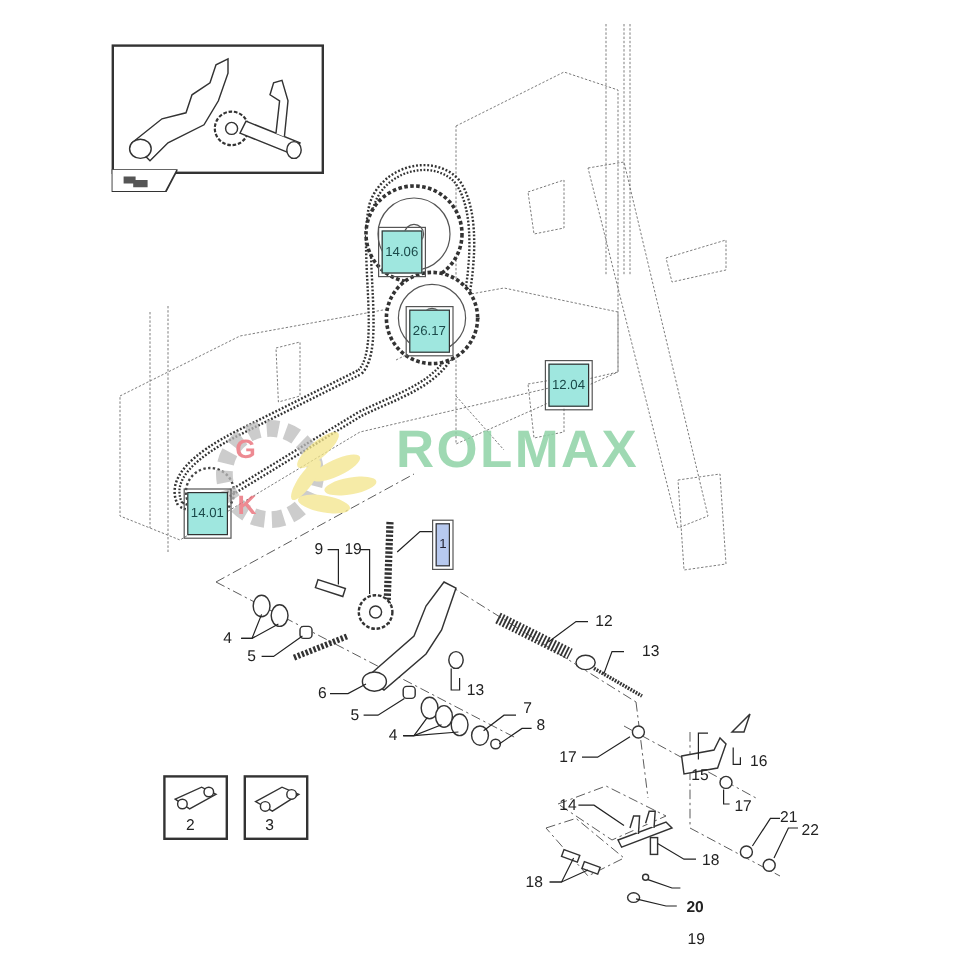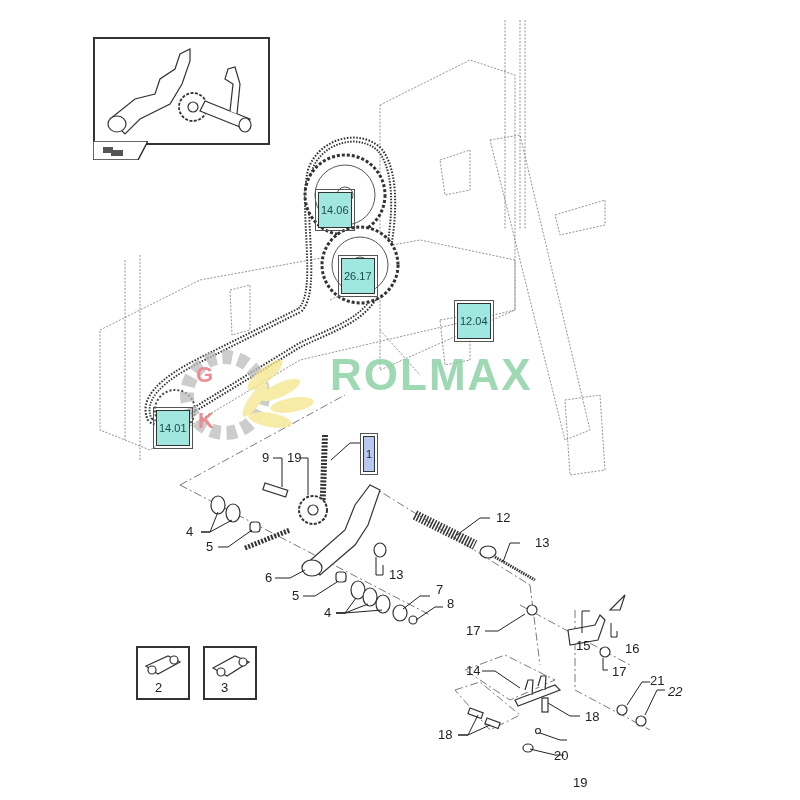--- a/index.html
+++ b/index.html
@@ -229,25 +229,25 @@
   <div class="callout" style="left:265px;top:571px;">6</div>
   <div class="callout" style="left:292px;top:589px;">5</div>
   <div class="callout" style="left:324px;top:606px;">4</div>
   <div class="callout" style="left:389px;top:568px;">13</div>
   <div class="callout" style="left:436px;top:583px;">7</div>
   <div class="callout" style="left:447px;top:597px;">8</div>
   <div class="callout" style="left:496px;top:511px;">12</div>
   <div class="callout" style="left:535px;top:536px;">13</div>
   <div class="callout" style="left:466px;top:624px;">17</div>
   <div class="callout" style="left:576px;top:595px;margin-top:44px;">15</div>
-  <div class="callout" style="left:625px;top:642px;">16</div>
+  <div class="callout" style="left:625px;top:627px;">16</div>
   <div class="callout" style="left:612px;top:665px;">17</div>
   <div class="callout" style="left:466px;top:664px;">14</div>
   <div class="callout" style="left:585px;top:710px;">18</div>
   <div class="callout" style="left:438px;top:728px;">18</div>
   <div class="callout" style="left:573px;top:776px;">19</div>
-  <div class="callout" style="left:554px;top:749px;">20</div>
+  <div class="callout" style="left:572px;top:749px;font-weight:bold;">20</div>
   <div class="callout" style="left:650px;top:674px;">21</div>
-  <div class="callout" style="left:668px;top:685px;font-style:italic;">22</div>
+  <div class="callout" style="left:668px;top:685px;">22</div>
   <div class="callout" style="left:155px;top:681px;">2</div>
   <div class="callout" style="left:221px;top:681px;">3</div>
 
 </div>
 
 </body></html>

